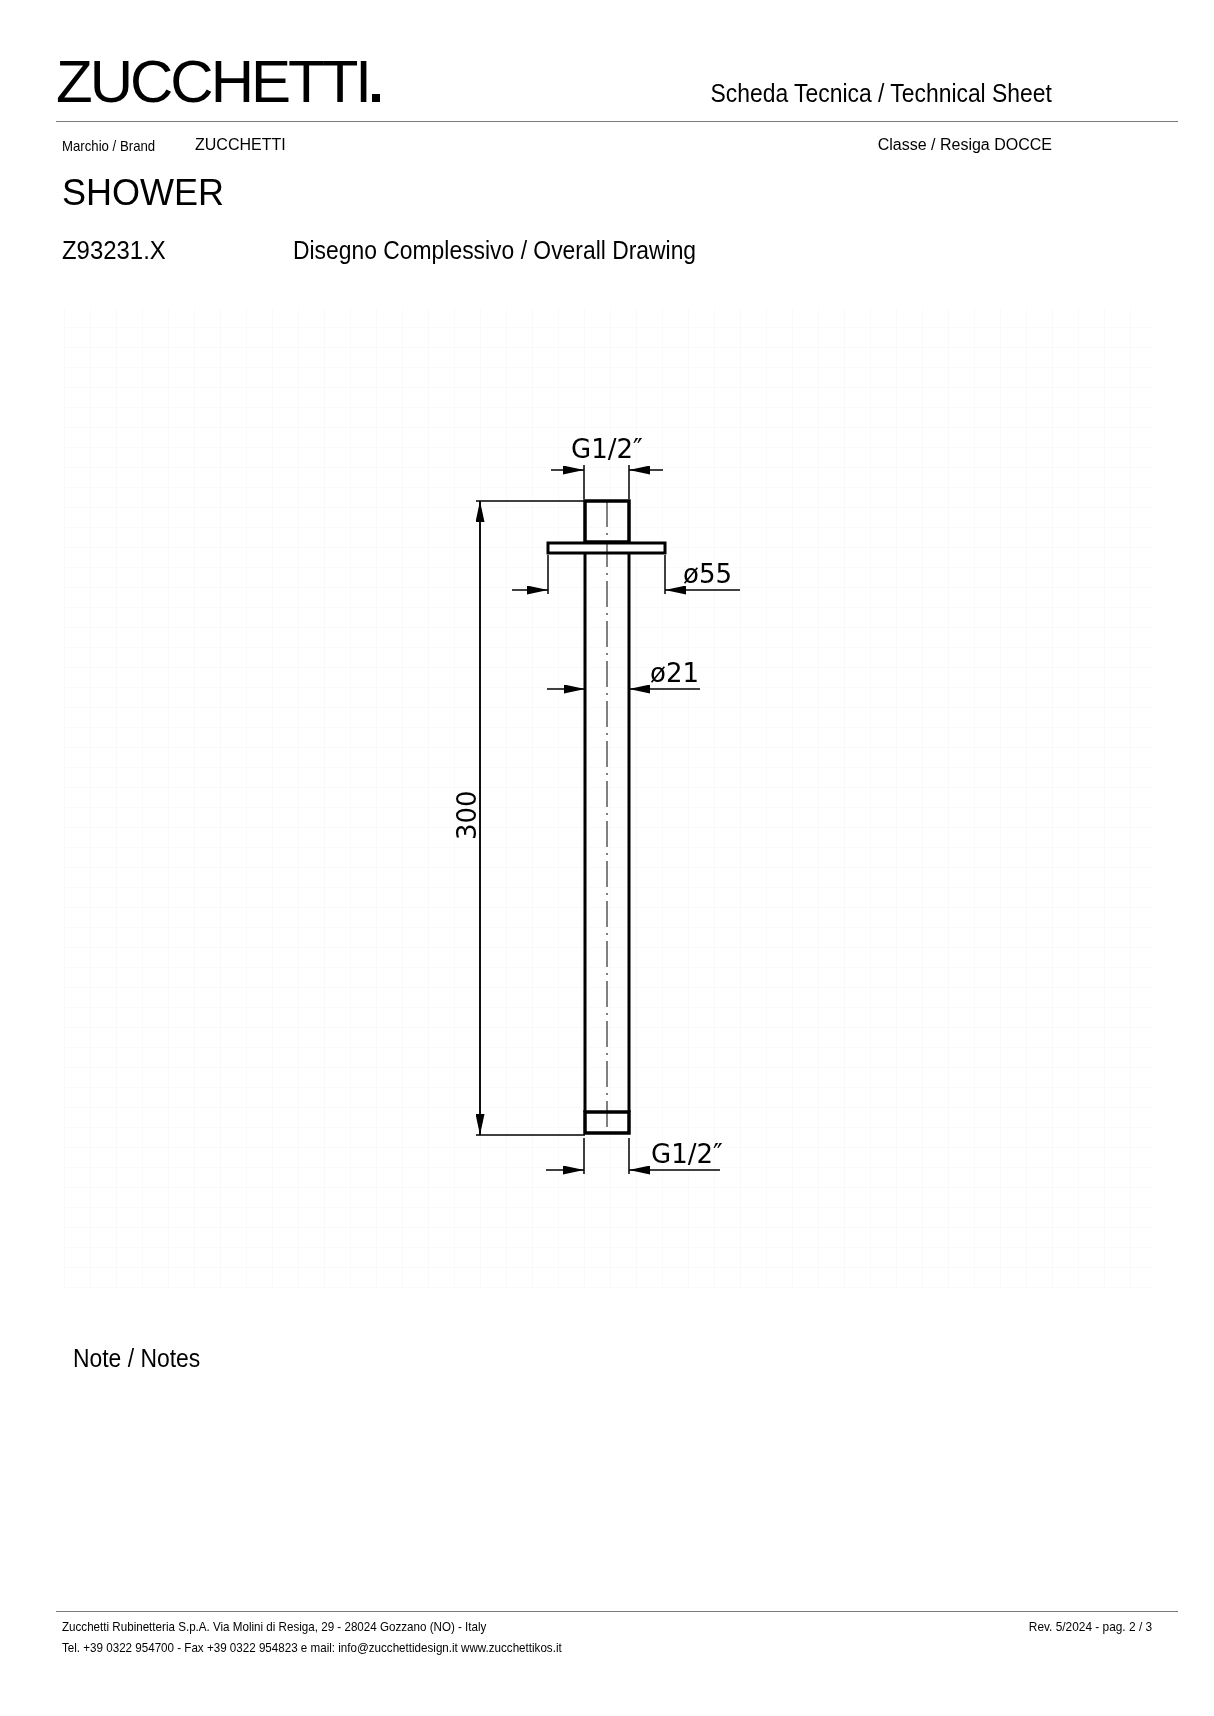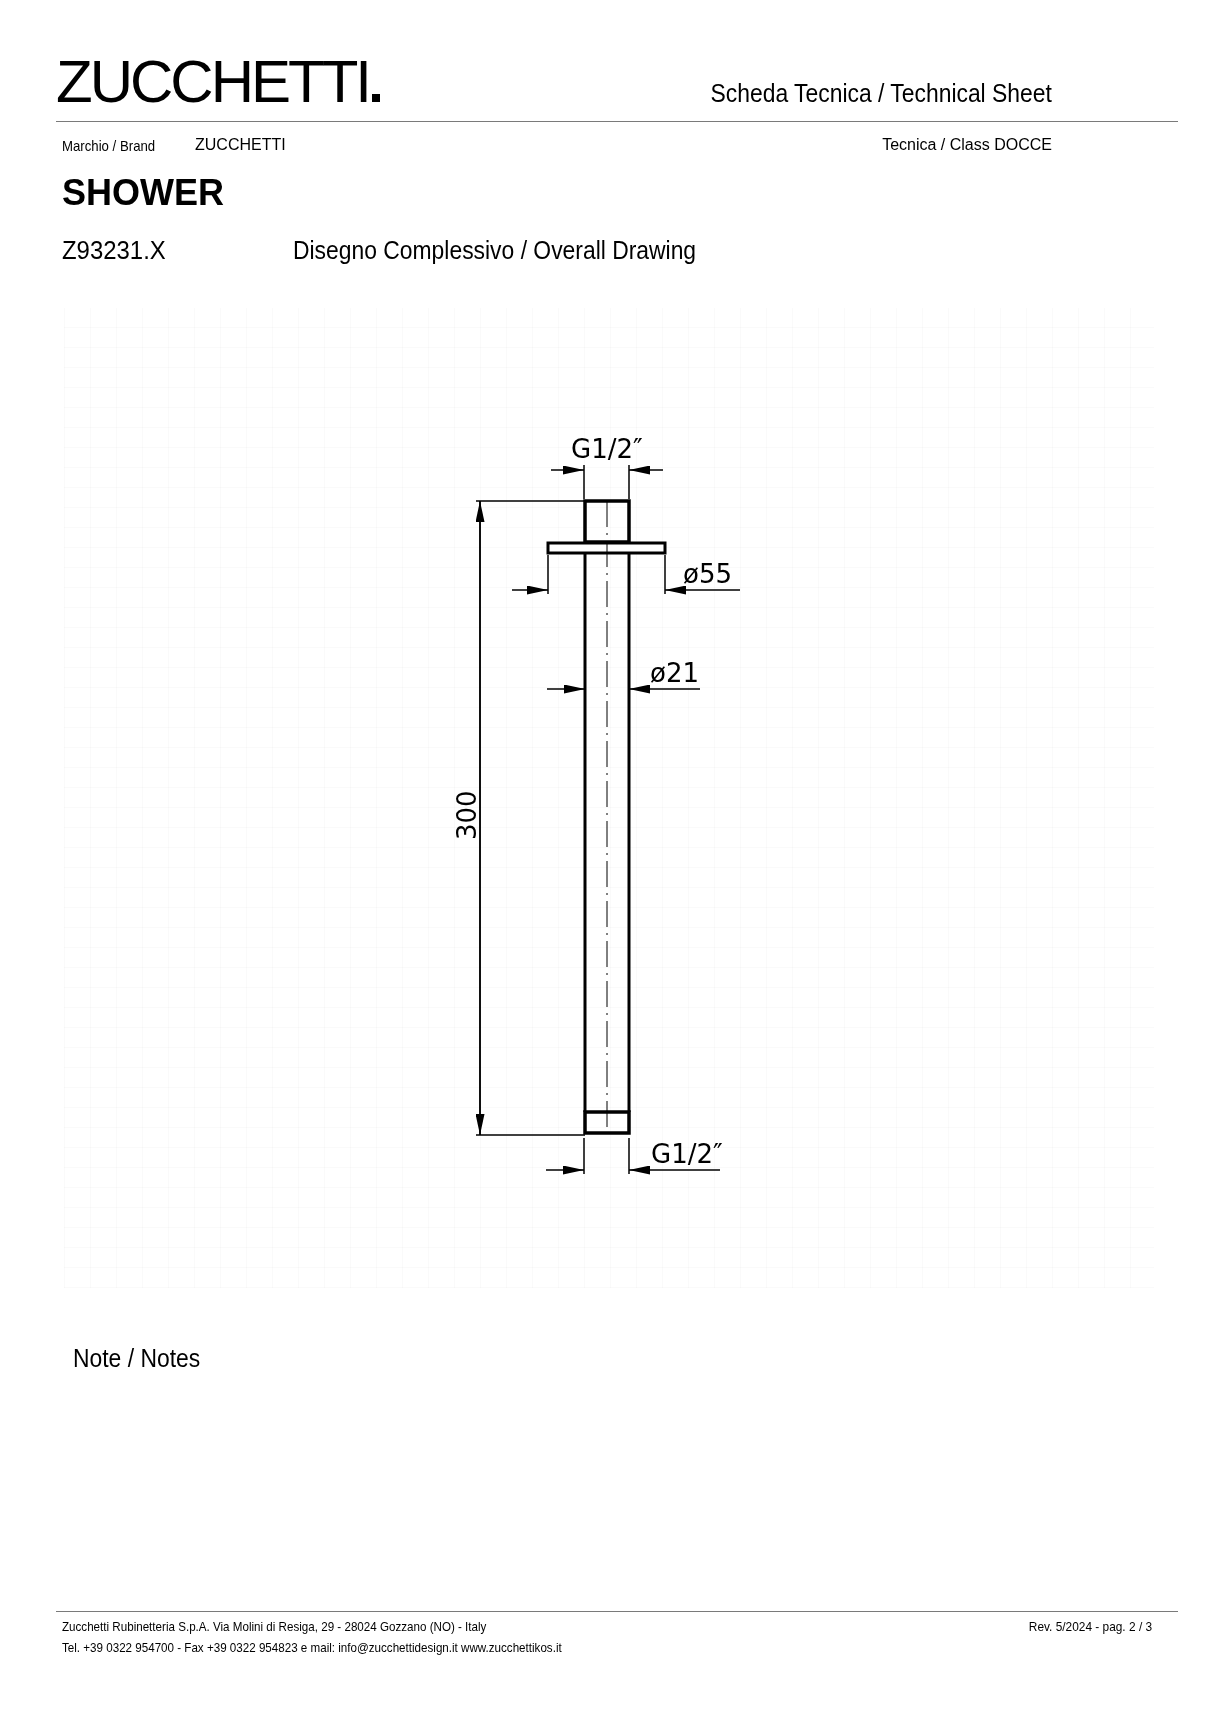--- a/index.html
+++ b/index.html
@@ -7,21 +7,21 @@
          font-family: "Liberation Sans", sans-serif; color: #000; }
   .abs { position: absolute; }
   .logo { left: 56px; top: 52px; font-size: 60px; letter-spacing: -3px; line-height: 1;
           font-weight: 400; transform: scaleY(1.0); }
   .logo .dot { display: inline-block; width: 8px; height: 8px; background:#000; margin-left: 3px; }
   .sheet-title { right: 162px; top: 78px; font-size: 26px; transform: scaleX(0.88); transform-origin: right center; }
   .rule-top { left: 56px; top: 121px; width: 1122px; height: 1px; background: #7a7a7a; }
   .brand-label { left: 62px; top: 137px; font-size: 15px; transform: scaleX(0.88); transform-origin: left center; }
   .brand-value { left: 195px; top: 136px; font-size: 16px; }
   .class-label { right: 162px; top: 136px; font-size: 16px; }
-  .product-title { left: 62px; top: 172px; font-size: 36px; font-weight: 700; }
+  .product-title { left: 62px; top: 172px; font-size: 36px; font-weight: 400; }
   .code { left: 62px; top: 235px; font-size: 26px; transform: scaleX(0.92); transform-origin: left center; }
   .drawing-label { left: 293px; top: 235px; font-size: 26px; transform: scaleX(0.88); transform-origin: left center; }
   .watermark { left: 64px; top: 308px; width: 1090px; height: 980px;
     background-image:
       repeating-linear-gradient(0deg, rgba(0,0,0,0.018) 0 1px, transparent 1px 20px),
       repeating-linear-gradient(90deg, rgba(0,0,0,0.018) 0 1px, transparent 1px 26px);
   }
   .drawing { left: 0; top: 0; }
   .notes { left: 73px; top: 1343px; font-size: 26px; transform: scaleX(0.88); transform-origin: left center; }
   .rule-bottom { left: 56px; top: 1611px; width: 1122px; height: 1px; background: #7a7a7a; }
@@ -31,21 +31,21 @@
   svg text { font-family: "DejaVu Sans", sans-serif; }
 </style>
 </head>
 <body>
 
 <div class="abs logo"><span>ZUCCHETTI</span><span class="dot"></span></div>
 <div class="abs sheet-title">Scheda Tecnica / Technical Sheet</div>
 <div class="abs rule-top"></div>
 <div class="abs brand-label">Marchio / Brand</div>
 <div class="abs brand-value">ZUCCHETTI</div>
-<div class="abs class-label">Tecnica / Class  DOCCE</div>
+<div class="abs class-label">Classe / Resiga  DOCCE</div>
 
 <div class="abs product-title">SHOWER</div>
 <div class="abs code">Z93231.X</div>
 <div class="abs drawing-label">Disegno Complessivo / Overall Drawing</div>
 
 <div class="abs watermark"></div>
 
 <svg class="abs drawing" width="1214" height="1716">
   <defs>
     <marker id="arr" markerWidth="14" markerHeight="6" refX="14" refY="3" orient="auto">

